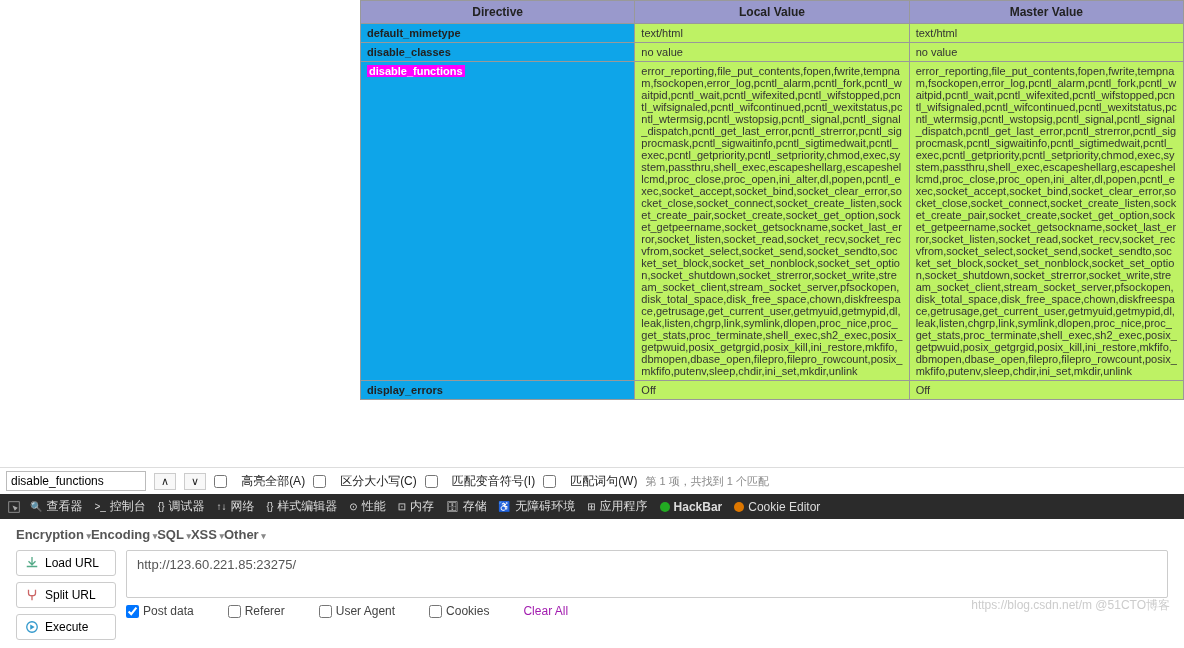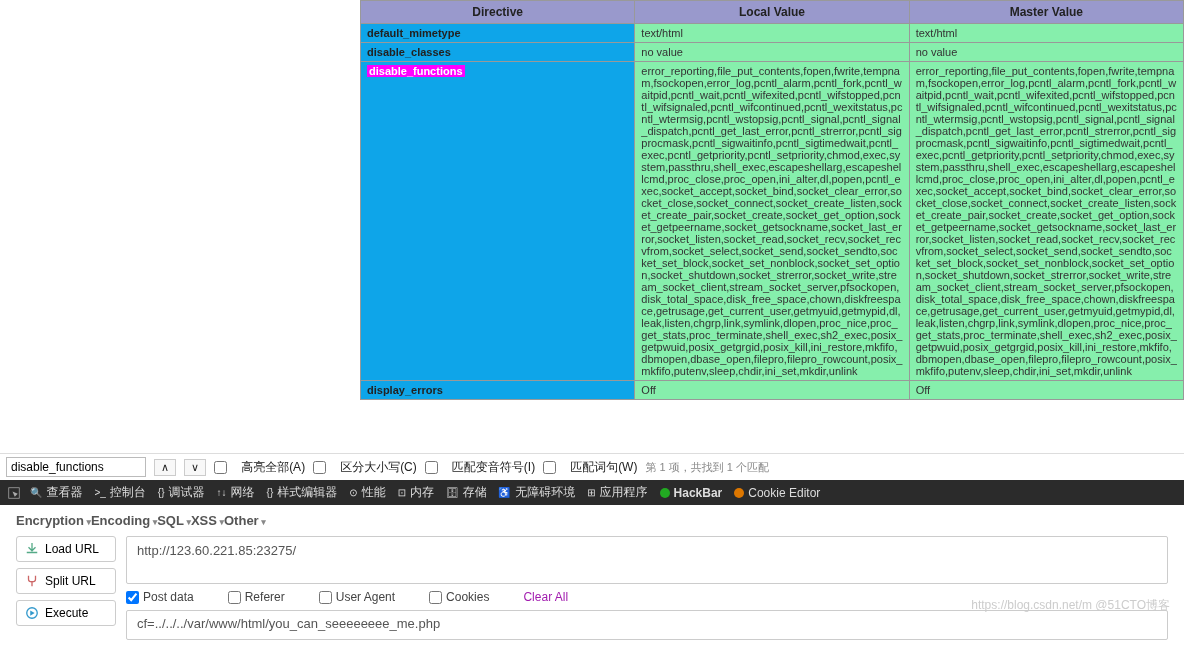--- a/index.html
+++ b/index.html
@@ -2,21 +2,21 @@
 <html><head>
 <meta charset="utf-8">
 <style>
 * { box-sizing: border-box; margin: 0; padding: 0; }
 body { font-family: Arial, sans-serif; font-size: 11px; color: #222; background: #fff; width: 1184px; height: 648px; overflow: hidden; display: flex; flex-direction: column; }
 .content { flex: 1; overflow: auto; padding-left: 360px; }
 table.php { border-collapse: collapse; width: 824px; table-layout: fixed; }
 table.php th { background: #9999cc; font-weight: bold; padding: 4px 6px; border: 1px solid #999; font-size: 12px; }
 table.php td { border: 1px solid #999; padding: 3px 6px; font-size: 11px; vertical-align: top; word-wrap: break-word; }
 table.php td.d { background: #0ea5e9; font-weight: bold; width: 230px; }
-table.php td.v { background: #86efac; width: 295px; color: #333; }
+table.php td.v { background: #bef264; width: 295px; color: #333; }
 .hl { background: magenta; color: #fff; padding: 0 2px; }
 .nov { color: #777; margin-top: 20px; }
 .findbar { display: flex; align-items: center; gap: 8px; padding: 3px 6px; border-top: 1px solid #ddd; font-size: 12px; background: #fff; }
 .findbar input.s { width: 140px; height: 20px; border: 1px solid #bbb; padding: 1px 4px; font-size: 12px; }
 .findbar .btn { border: 1px solid #ccc; padding: 1px 6px; background: #f8f8f8; font-size: 11px; cursor: pointer; }
 .findbar .chk { display: inline-flex; align-items: center; gap: 14px; }
 .findbar .stat { color: #888; font-size: 11px; }
 .devbar { background: #2b2b2b; color: #ddd; display: flex; align-items: center; gap: 10px; padding: 4px 8px; font-size: 12px; }
 .devbar .tab { display: inline-flex; align-items: center; gap: 4px; cursor: pointer; white-space: nowrap; }
 .devbar .ico { width: 12px; height: 12px; display: inline-block; }
@@ -200,18 +200,17 @@
         <label>
             <input type="checkbox" style="">
             <span>User Agent</span>
           </label>
         <label>
             <input type="checkbox" style="">
             <span>Cookies</span>
           </label>
         <span class="clearall">Clear All</span>
       </div>
-      <div class="postbox">cf=../../../var/www/html/you_can_seeeeeeee_me.php</div>
     </div>
   </div>
 </div>
 
 <div class="watermark">https://blog.csdn.net/m @51CTO博客</div>
 
 </body></html>

